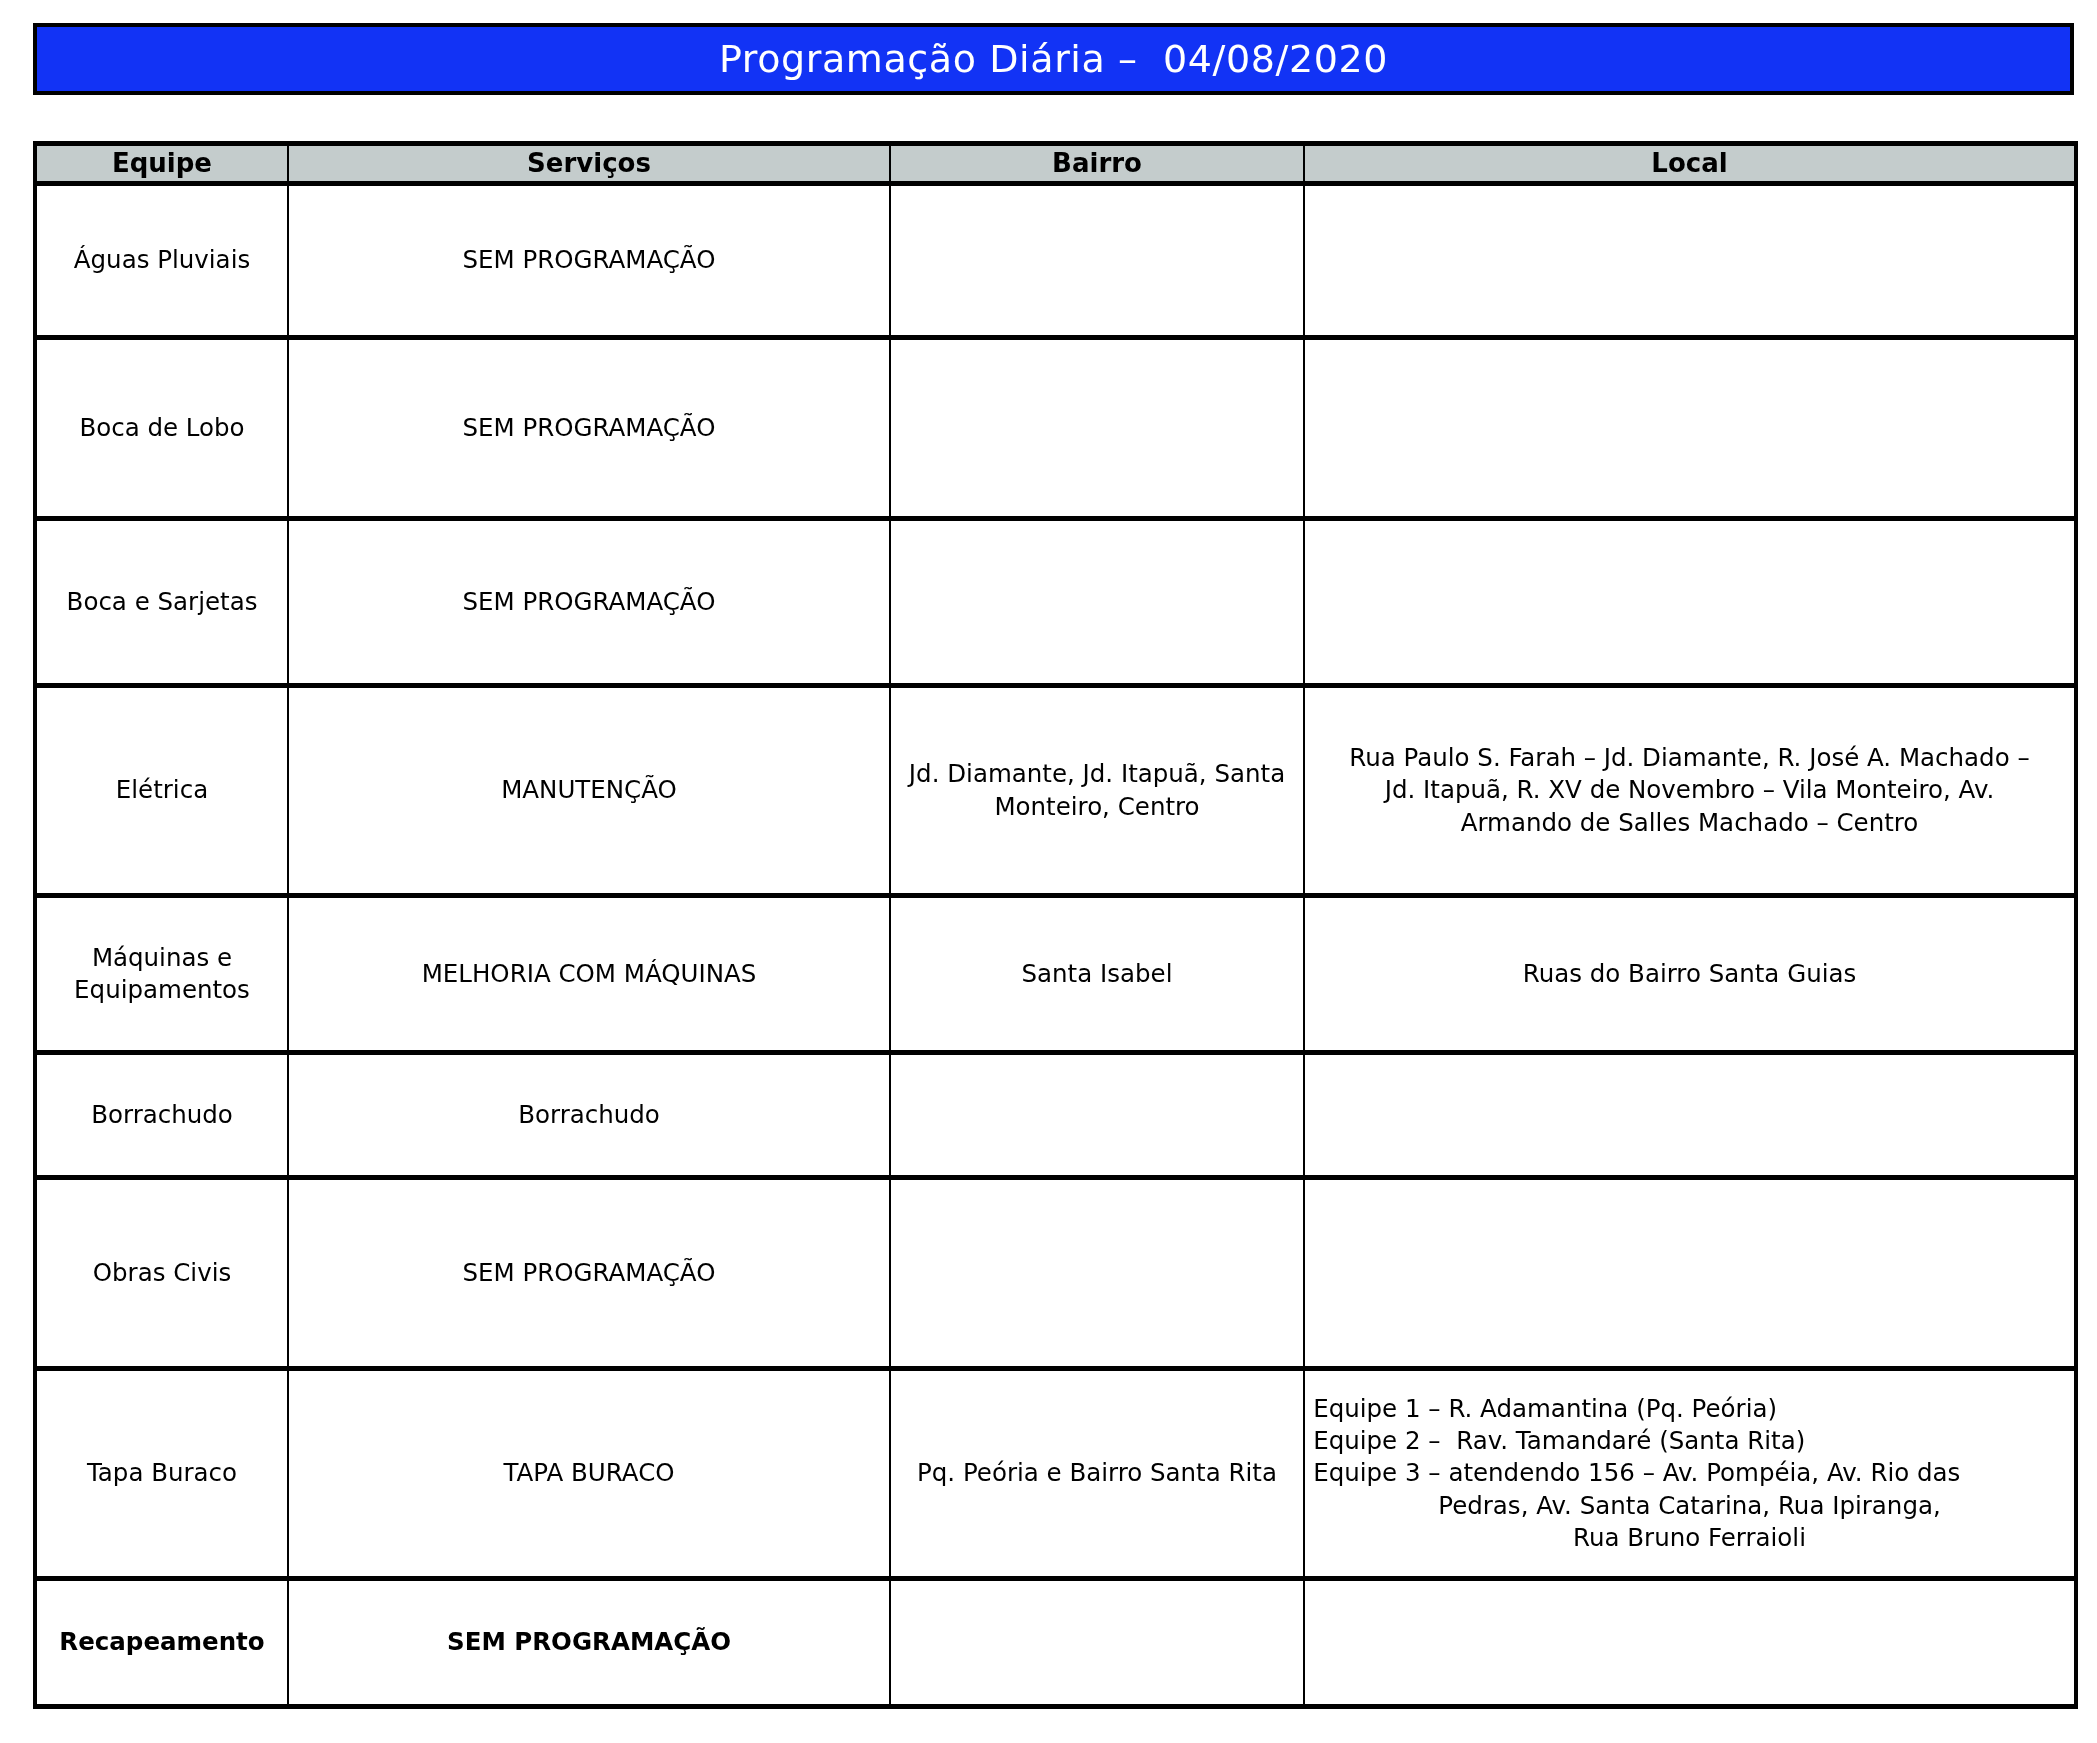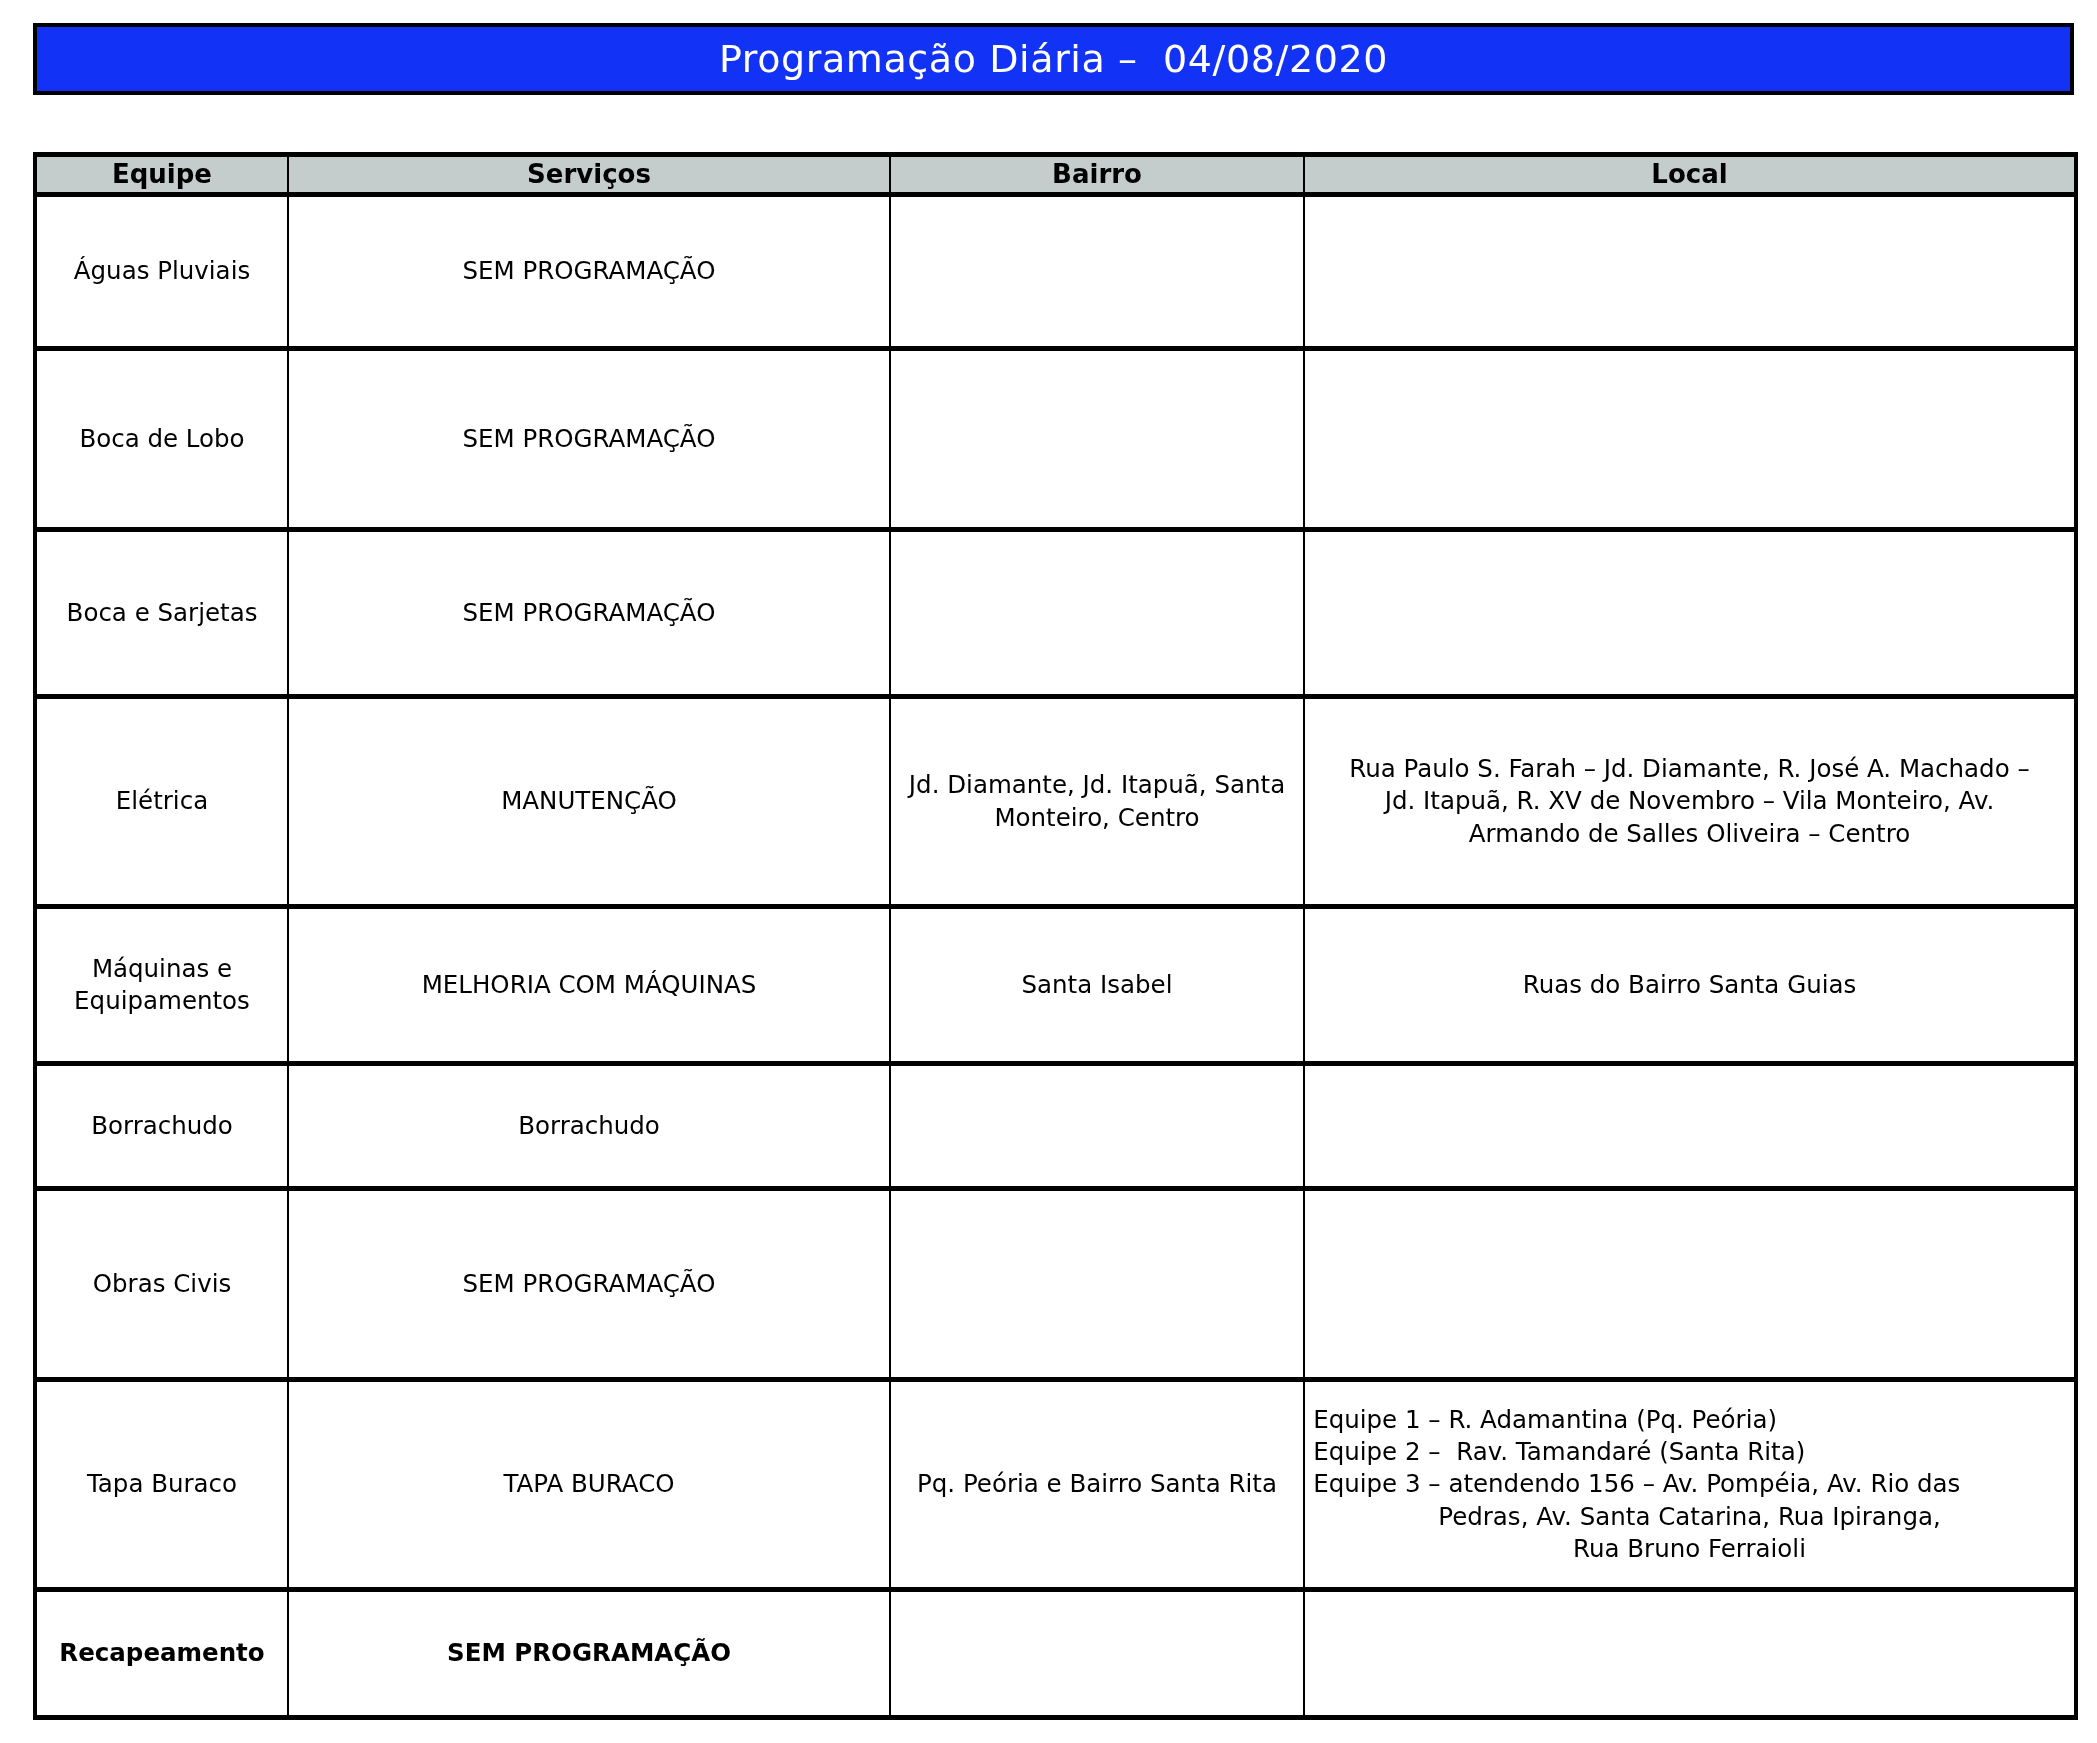--- a/index.html
+++ b/index.html
@@ -18,21 +18,21 @@
     width: 2041px; height: 72px;
     background: #1233f5;
     border: 4.1px solid #000;
     display: flex; align-items: center; justify-content: center;
   }
   .title-bar .title {
     color: #fff; font-size: 38px; white-space: pre; letter-spacing: 0.6px;
   }
 
   
-  .tbl-wrap { position: absolute; left: 33px; top: 152px; width: 2041px; }
+  .tbl-wrap { position: absolute; left: 33px; top: 141px; width: 2041px; }
   table.sched {
     width: 100%; border-collapse: collapse; table-layout: fixed;
     border: 4.1px solid #000;
   }
   th, td {
     border: 2.3px solid #000;
     border-top-width: 5.2px; border-bottom-width: 5.2px;
     vertical-align: middle; text-align: center;
     font-size: 24.5px; line-height: 1.32;
     overflow: hidden;
@@ -108,21 +108,21 @@
       <tr class="r4">
         <td>Elétrica</td>
         <td>MANUTENÇÃO</td>
         <td>
           <div class="line center">Jd. Diamante, Jd. Itapuã, Santa</div>
           <div class="line center">Monteiro, Centro</div>
         </td>
         <td>
           <div class="line center">Rua Paulo S. Farah – Jd. Diamante, R. José A. Machado –</div>
           <div class="line center">Jd. Itapuã, R. XV de Novembro – Vila Monteiro, Av.</div>
-          <div class="line center">Armando de Salles Oliveira – Centro</div>
+          <div class="line center">Armando de Salles Machado – Centro</div>
         </td>
       </tr>
 
       <tr class="r5">
         <td>Máquinas e Equipamentos</td>
         <td>MELHORIA COM MÁQUINAS</td>
         <td>Santa Isabel</td>
         <td>Ruas do Bairro Santa Guias</td>
       </tr>
 

